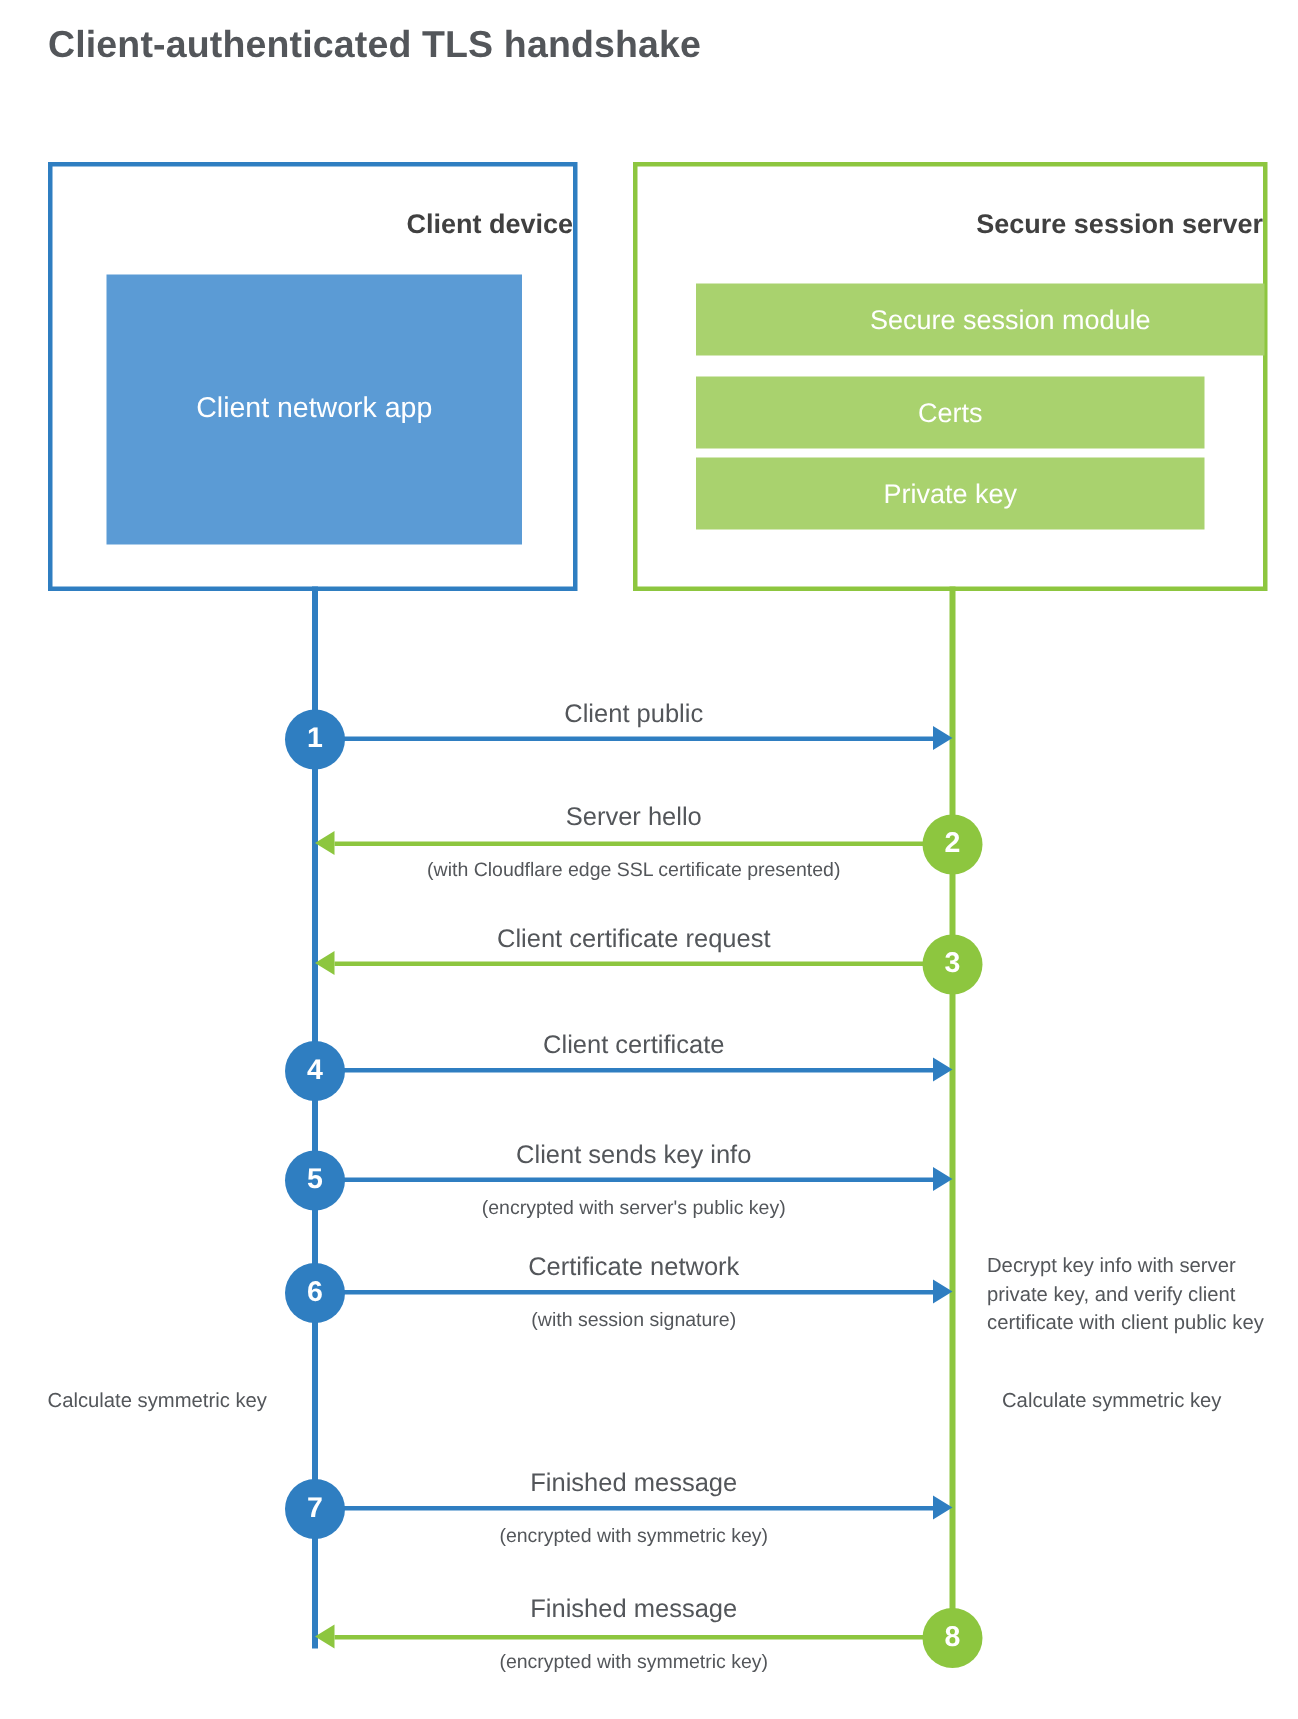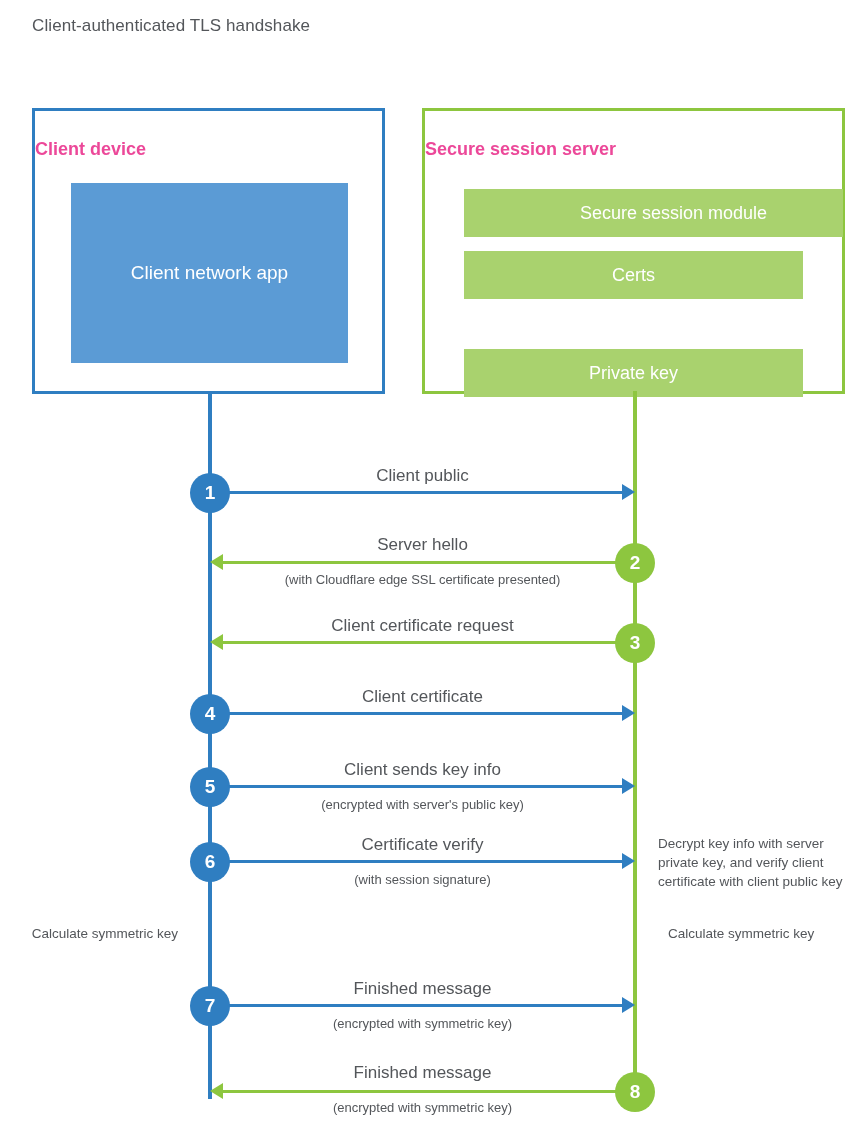--- a/index.html
+++ b/index.html
@@ -20,22 +20,22 @@
     left: 0; top: 0;
     width: 865px;
     height: 1146px;
   }
 
   
   .page-title {
     position: absolute;
     left: 32px;
     top: 16px;
-    font-size: 17px;
-    font-weight: 400;
+    font-size: 25px;
+    font-weight: 700;
     letter-spacing: 0.1px;
     color: #53565a;
     white-space: nowrap;
   }
 
   
   .party-box {
     position: absolute;
     background: #ffffff;
     box-sizing: border-box;
@@ -52,24 +52,24 @@
     top: 108px;
     width: 423px;
     height: 286px;
     border: 3px solid #8dc63f;
   }
   .party-title {
     position: absolute;
     left: 0;
     right: 0;
     top: 28px;
-    text-align: left;
+    text-align: right;
     font-size: 18px;
     font-weight: bold;
-    color: #ec4899;
+    color: #404040;
   }
 
   .client-app {
     position: absolute;
     left: 36px;
     top: 72px;
     width: 277px;
     height: 180px;
     background: #5b9bd5;
     display: flex;
@@ -90,21 +90,21 @@
     height: 48px;
     background: #a9d26e;
     display: flex;
     align-items: center;
     justify-content: center;
     color: #ffffff;
     font-size: 18px;
   }
   .server-bar.b0 { top: 78px; padding-left: 40px; }
   .server-bar.b1 { top: 140px; }
-  .server-bar.b2 { top: 194px; margin-top: 44px; }
+  .server-bar.b2 { top: 194px; }
 
   
   .lifeline {
     position: absolute;
     width: 4px;
     top: 391px;
   }
   .lifeline.client { left: 208px; background: #2f7ec1; height: 708px; }
   .lifeline.server { left: 633px; background: #8dc63f; height: 703px; }
 
@@ -215,21 +215,21 @@
   <div class="badge blue" style="left:190px; top:694px;">4</div>
 
   <div class="step-label" style="left:210px; top:760px; width:425px;">Client sends key info</div>
   <div class="arrow-line blue" style="left:210px; top:785px; width:412px;"></div>
   <div class="arrow-head right blue" style="left:622px; top:778px;"></div>
   <div class="step-sub" style="left:210px; top:797px; width:425px;">(encrypted with server's public key)</div>
   <div class="badge blue" style="left:190px; top:767px;">5</div>
 
   <div class="side-note right-note">Decrypt key info with server private key, and verify client certificate with client public key</div>
 
-  <div class="step-label" style="left:210px; top:835px; width:425px;">Certificate verify</div>
+  <div class="step-label" style="left:210px; top:835px; width:425px;">Certificate network</div>
   <div class="arrow-line blue" style="left:210px; top:860px; width:412px;"></div>
   <div class="arrow-head right blue" style="left:622px; top:853px;"></div>
   <div class="step-sub" style="left:210px; top:872px; width:425px;">(with session signature)</div>
   <div class="badge blue" style="left:190px; top:842px;">6</div>
 
   <div class="side-note calc-left">Calculate symmetric key</div>
   <div class="side-note calc-right">Calculate symmetric key</div>
 
   <div class="step-label" style="left:210px; top:979px; width:425px;">Finished message</div>
   <div class="arrow-line blue" style="left:210px; top:1004px; width:412px;"></div>

